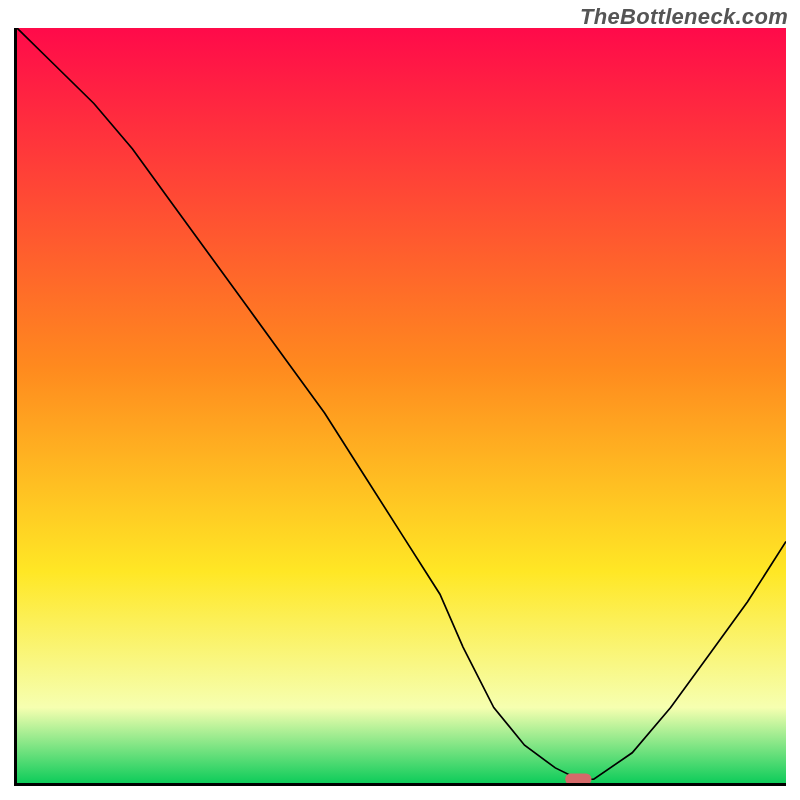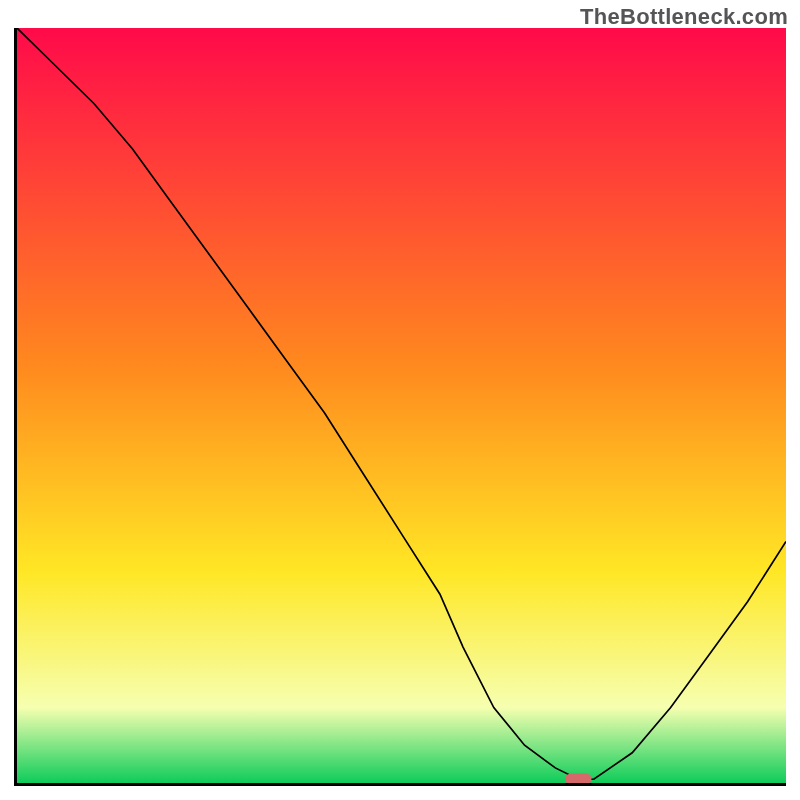--- a/index.html
+++ b/index.html
@@ -8,20 +8,21 @@
     width: 800px;
     height: 800px;
     background: #ffffff;
     font-family: Arial, Helvetica, sans-serif;
     overflow: hidden;
   }
   .wrap {
     position: relative;
     width: 800px;
     height: 740px;
+    font-style: italic;
   }
   .watermark {
     position: absolute;
     top: 4px;
     right: 12px;
     font-size: 22px;
     font-weight: 700;
     color: #555555;
     letter-spacing: 0.3px;
   }

